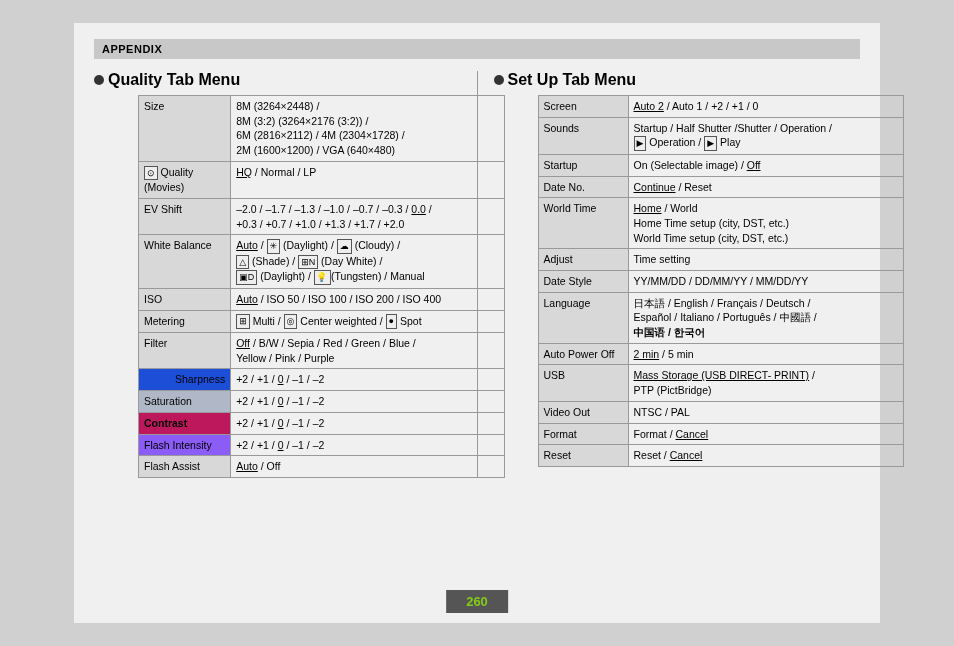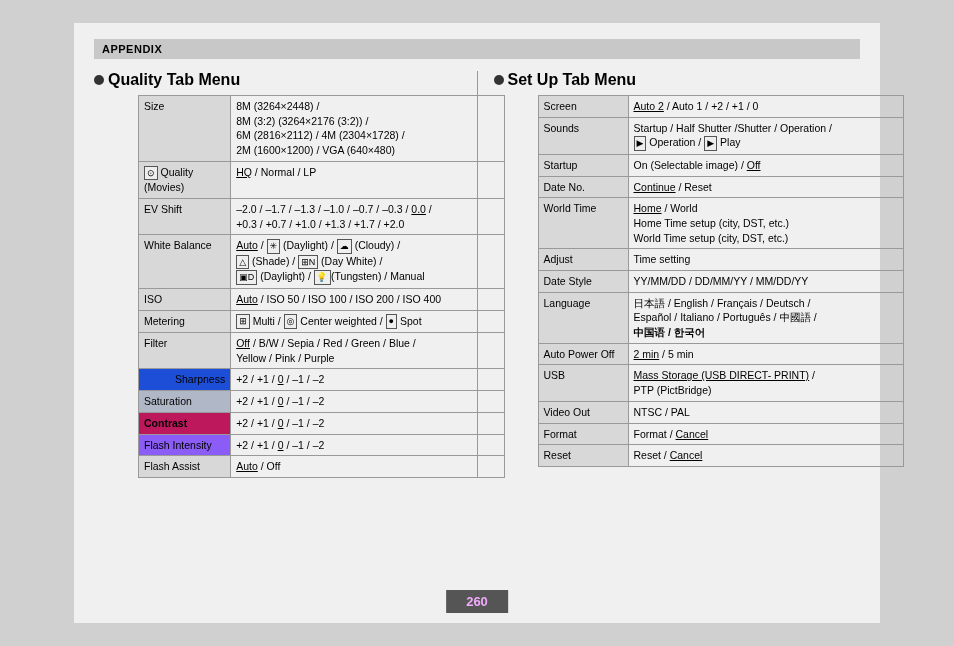--- a/index.html
+++ b/index.html
@@ -84,21 +84,21 @@
       font-size: 9px;
       vertical-align: middle;
       background: #eee;
     }
     .page-number-bar {
       position: absolute;
       bottom: 10px;
       left: 50%;
       transform: translateX(-50%);
       background: #555;
-      color: #f0abfc;
+      color: #84cc16;
       font-weight: bold;
       font-size: 13px;
       padding: 4px 20px;
     }
   </style>
 </head>
 <body>
 
 <div class="page">
 

